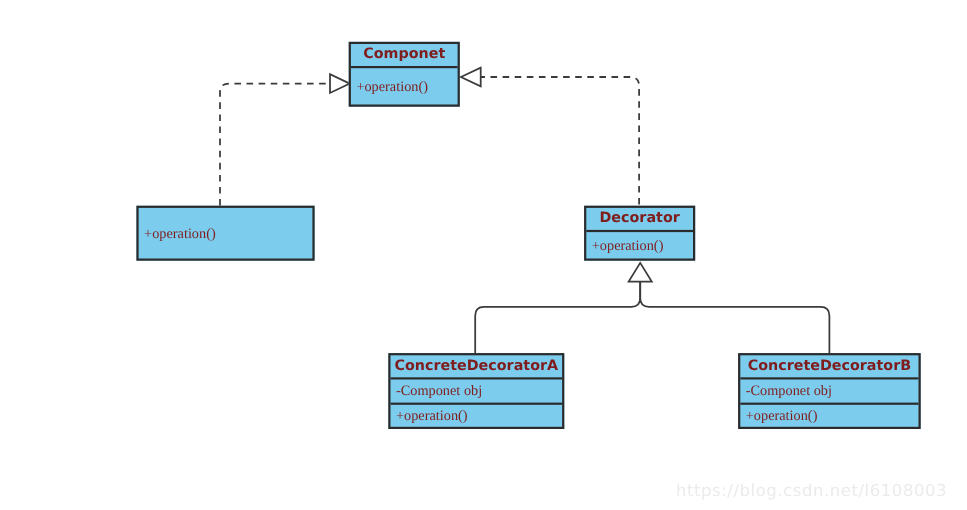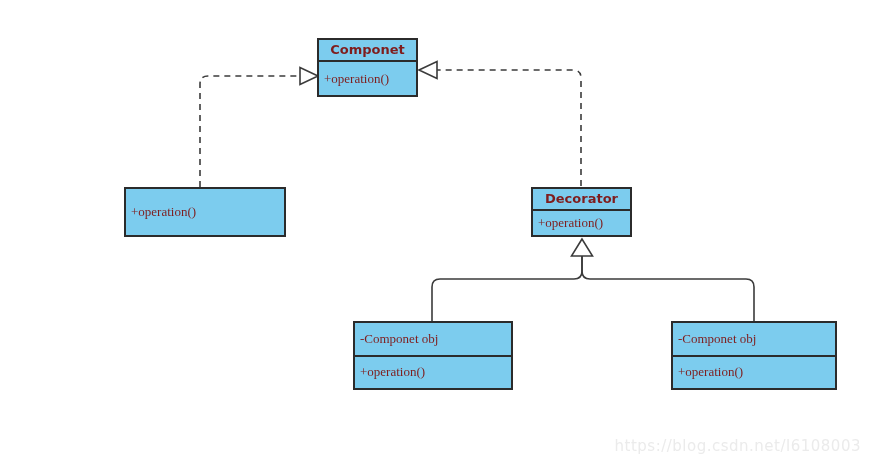--- a/index.html
+++ b/index.html
@@ -106,24 +106,26 @@
   <div class="uml-box" id="node-concrete-componet">
     <div class="uml-row">+operation()</div>
   </div>
 
   <div class="uml-box" id="node-decorator">
     <div class="uml-title">Decorator</div>
     <div class="uml-row">+operation()</div>
   </div>
 
   <div class="uml-box" id="node-concrete-decorator-a">
+    <div class="uml-title">ConcreteDecoratorA</div>
     <div class="uml-row">-Componet obj</div>
     <div class="uml-row">+operation()</div>
   </div>
 
   <div class="uml-box" id="node-concrete-decorator-b">
+    <div class="uml-title">ConcreteDecoratorB</div>
     <div class="uml-row">-Componet obj</div>
     <div class="uml-row">+operation()</div>
   </div>
 
   <div class="watermark">https://blog.csdn.net/l6108003</div>
 
 </div>
 
 </body></html>

